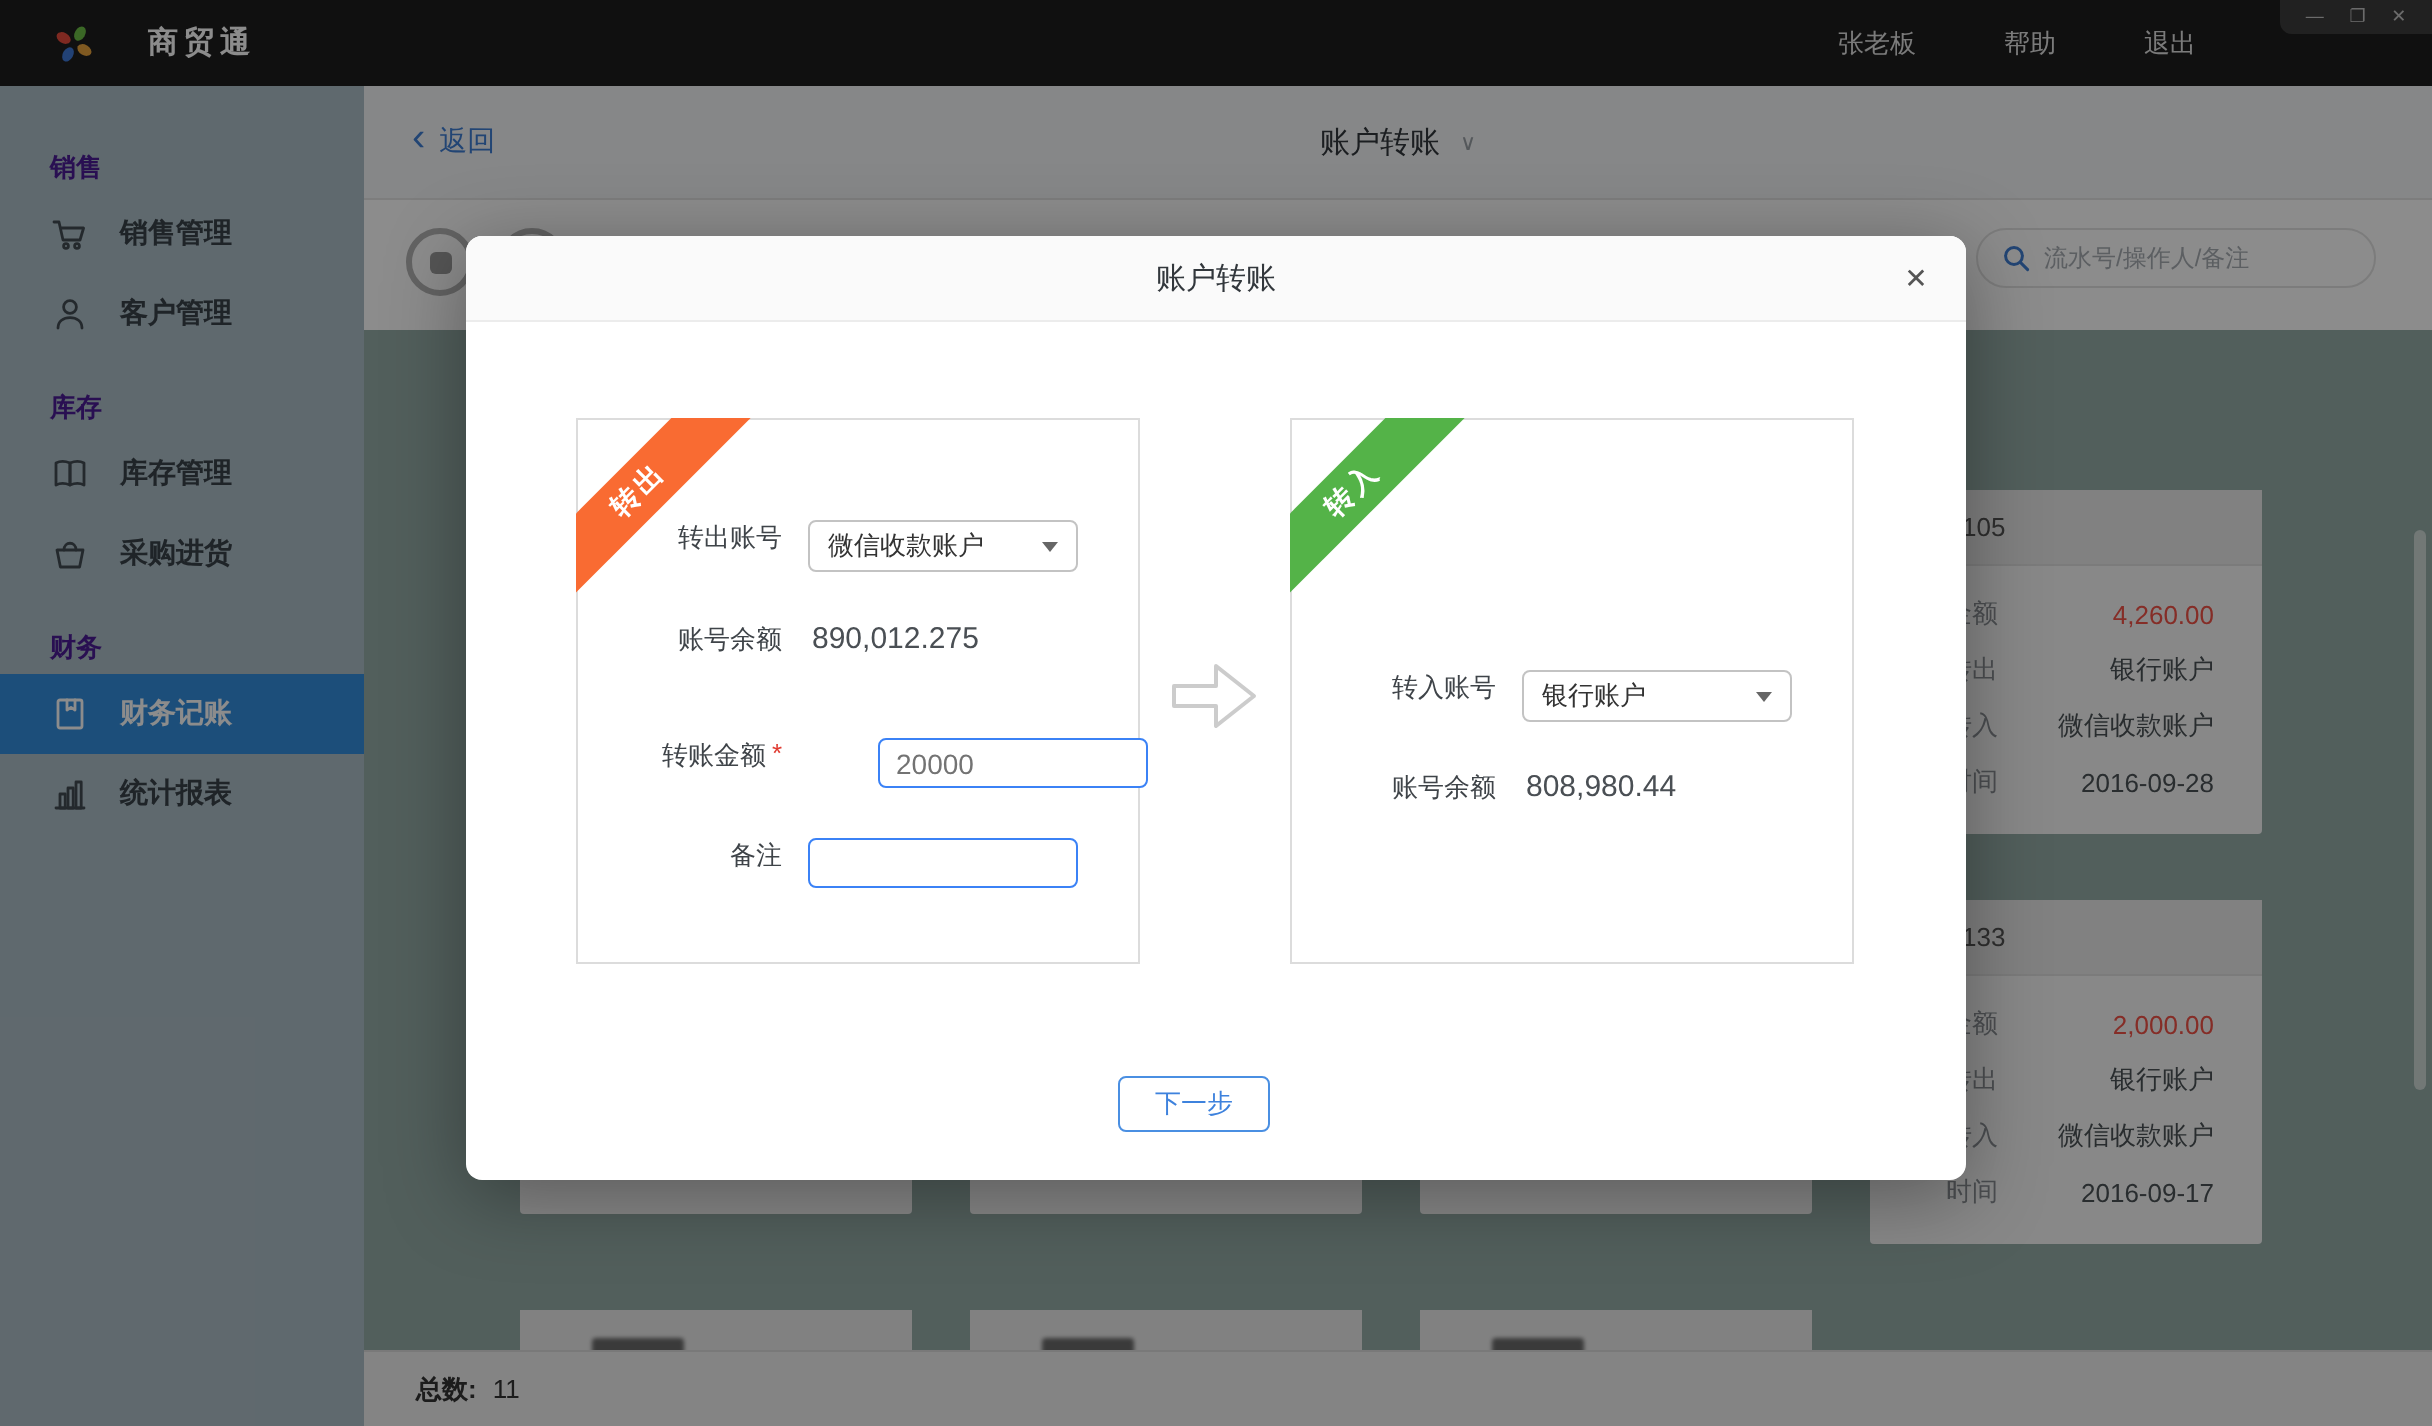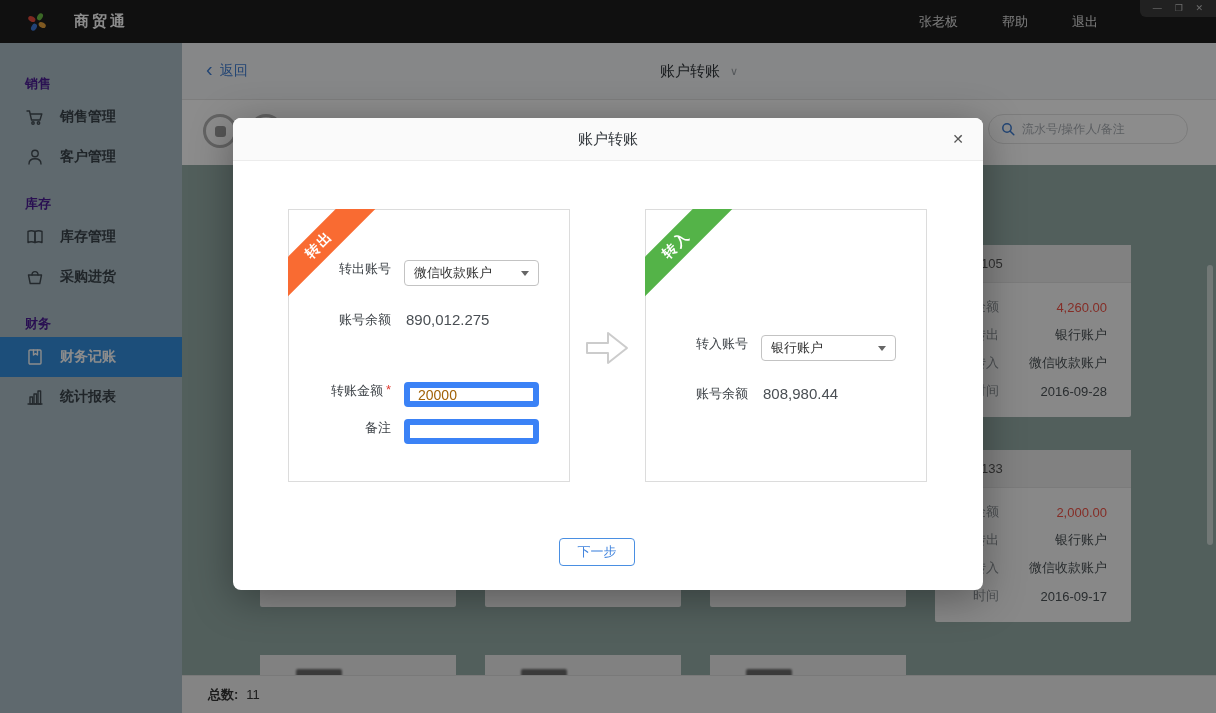--- a/index.html
+++ b/index.html
@@ -65,27 +65,27 @@
   .modal-close { position:absolute; right:14px; top:10px; font-size:14px; color:#555; width:22px; height:22px; display:flex; align-items:center; justify-content:center; cursor:pointer; }
 
   .panel { position:absolute; top:91px; width:282px; height:273px; border:1px solid #dcdcdc; background:#fff; }
   .panel-out { left:55px; } .panel-in { left:412px; }
   .ribbon { position:absolute; top:-1px; left:-1px; width:88px; height:88px; overflow:hidden; }
   .ribbon span { position:absolute; left:-36px; top:22px; width:135px; padding:5px 0; text-align:center; transform:rotate(-45deg); color:#fff; font-size:14px; font-weight:bold; letter-spacing:2px; }
   .ribbon-out span { background:#f96b32; }
   .ribbon-in span { background:#54b348; }
 
   .frow { position:absolute; left:10px; display:flex; }
-  .r1o { top:50px; } .r2o { top:101px; } .r3o { top:172px; } .r4o { top:209px; }
+  .r1o { top:50px; } .r2o { top:101px; } .r3o { top:159px;gap:35px; } .r4o { top:209px; }
   .r1i { top:125px; } .r2i { top:175px; }
   .flabel { width:92px; display:flex; justify-content:flex-end; gap:3px; font-size:13px; color:#3f4449; margin-right:13px; }
   .req { color:#e03c32; }
   .select { width:135px; height:26px; border:1px solid #c3c3c3; border-radius:4px; display:flex; align-items:center; justify-content:space-between; padding:0 9px; font-size:13px; color:#333; background:#fff; cursor:pointer; }
   .sel-caret { width:0; height:0; border-left:4px solid transparent; border-right:4px solid transparent; border-top:5px solid #666; }
-  .tinput { width:135px; height:25px; border:6px solid #3b82f6; border-radius:4px; padding:0 8px; font-size:14px; color:#a16207; outline:none; font-family:inherit; }
+  .tinput { width:135px; height:25px; border:1px solid #3b82f6; border-radius:4px; padding:0 8px; font-size:14px; color:#737373; outline:none; font-family:inherit; }
   .balance { font-size:15px; color:#4a4f54; margin-left:2px; }
   .transfer-arrow { position:absolute; left:351px; top:210px; }
   .next-btn { position:absolute; left:326px; top:420px; width:76px; height:28px; border:1px solid #4a8fe2; border-radius:4px; background:#fff; color:#3e82dd; font-size:13px; display:flex; align-items:center; justify-content:center; cursor:pointer; font-family:inherit; }
 </style>
 </head>
 <body>
 
 <div class="topbar">
   <div class="logo">
     <svg width="22" height="22" viewBox="0 0 22 22">

